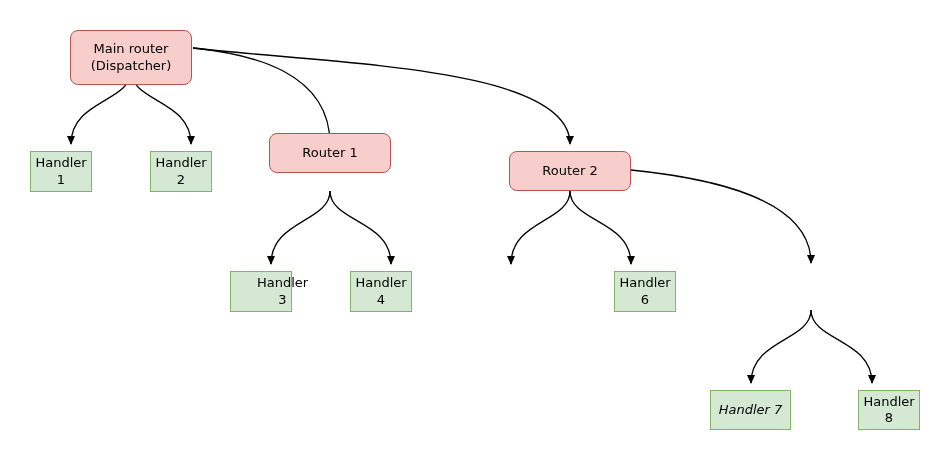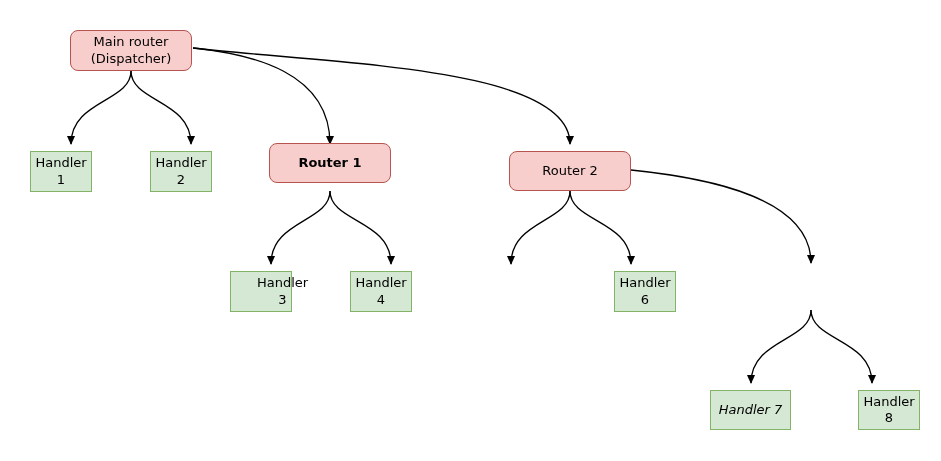--- a/index.html
+++ b/index.html
@@ -24,24 +24,24 @@
     border:1px solid #b85450;
     border-radius:8px;
     width:122px;height:40px;
   }
   .node-handler{
     background:#d5e8d4;
     border:1px solid #82b366;
     width:62px;height:41px;
   }
   
-  #n-main    {left:70px; top:30px; width:122px;height:41px;}
+  #n-main    {left:70px; top:30px; width:122px;height:55px;}
   #n-h1      {left:30px; top:151px;}
   #n-h2      {left:150px;top:151px;}
-  #n-r1      {left:269px;top:143px;font-weight:bold;}
+  #n-r1      {left:269px;top:133px;}
   #n-r2      {left:509px;top:151px;}
   #n-h3      {left:230px;top:271px;padding-left:43px;}
   #n-h4      {left:350px;top:271px;}
   #n-h5      {left:470px;top:271px;}
   #n-h6      {left:614px;top:271px;}
   #n-r3      {left:750px;top:270px;}
   #n-h7      {left:710px;top:390px;width:81px;height:40px;font-style:italic;}
   #n-h8      {left:831px;top:390px;height:40px;margin-left:27px;}
   .edge{fill:none;stroke:#000000;stroke-width:1.3px;}
 </style>

